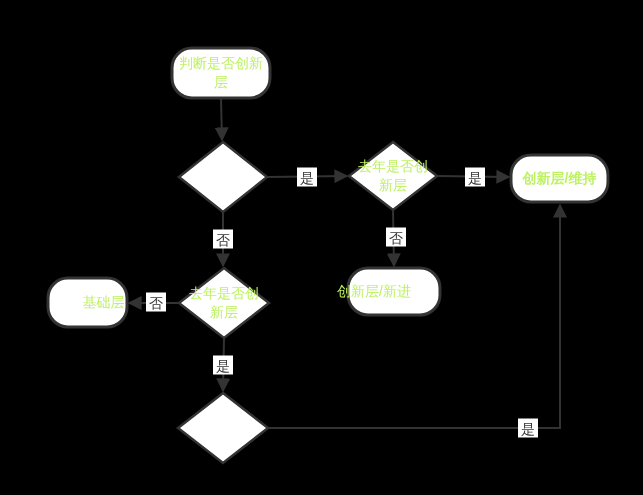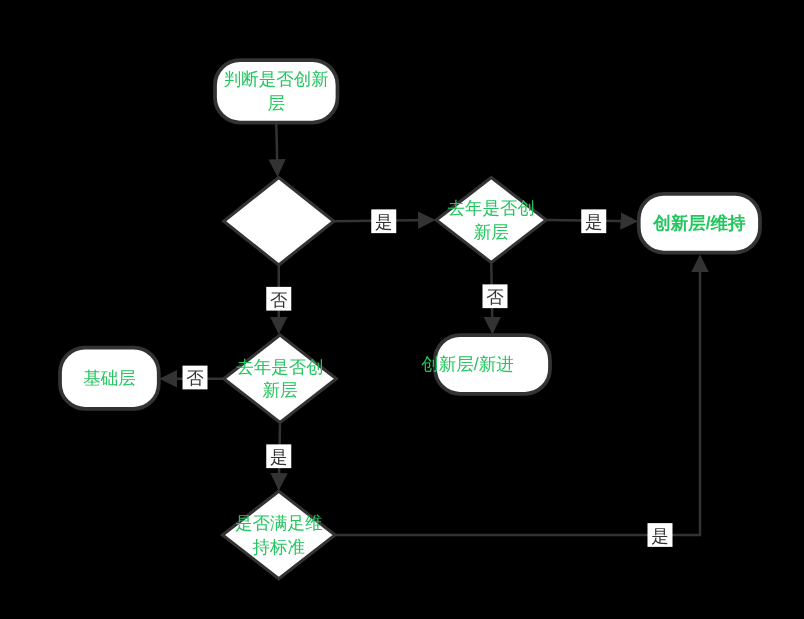--- a/index.html
+++ b/index.html
@@ -11,21 +11,21 @@
     overflow:hidden;
   }
   .canvas svg{position:absolute;left:0;top:0;}
   .edge{stroke:#333333;stroke-width:2;fill:none;}
   .shape-rounded{fill:#ffffff;stroke:#333333;stroke-width:3;}
   .shape-diamond{fill:#ffffff;stroke:#333333;stroke-width:2.5;stroke-linejoin:miter;}
   .node-label{
     position:absolute;
     display:flex;align-items:center;justify-content:center;
     text-align:center;
-    color:#22c55e;
+    color:#bef264;
     font-size:14px;line-height:19px;
     z-index:2;
   }
   .node-label span{display:block;width:100%;}
   .edge-label{
     position:absolute;
     transform:translate(-50%,-50%);
     background:#ffffff;
     color:#333333;
     font-size:14px;line-height:1;
@@ -75,31 +75,28 @@
   </div>
 
   <div class="node-label" style="left:511px;top:155px;width:97px;height:47px;font-weight:bold;">
     <span>创新层/维持</span>
   </div>
 
   <div class="node-label" style="left:179px;top:268px;width:90px;height:70px;padding:0 6px;box-sizing:border-box;">
     <span>去年是否创新层</span>
   </div>
 
-  <div class="node-label" style="left:48px;top:278px;width:79px;height:49px;">
+  <div class="node-label" style="left:64px;top:278px;width:79px;height:49px;">
     <span>基础层</span>
   </div>
 
   <div class="node-label" style="left:328px;top:268px;width:92px;height:47px;">
     <span>创新层/新进</span>
   </div>
 
-  <div class="node-label" style="left:178px;top:393px;width:90px;height:70px;padding:0 6px;box-sizing:border-box;">
-    <span>是否满足维持标准</span>
-  </div>
 
   <div class="edge-label" style="left:307px;top:177px;">是</div>
   <div class="edge-label" style="left:475px;top:177px;">是</div>
   <div class="edge-label" style="left:223px;top:239px;">否</div>
   <div class="edge-label" style="left:396px;top:237px;">否</div>
   <div class="edge-label" style="left:156px;top:302px;">否</div>
   <div class="edge-label" style="left:223px;top:365px;">是</div>
   <div class="edge-label" style="left:528px;top:428px;">是</div>
 
 </div>

